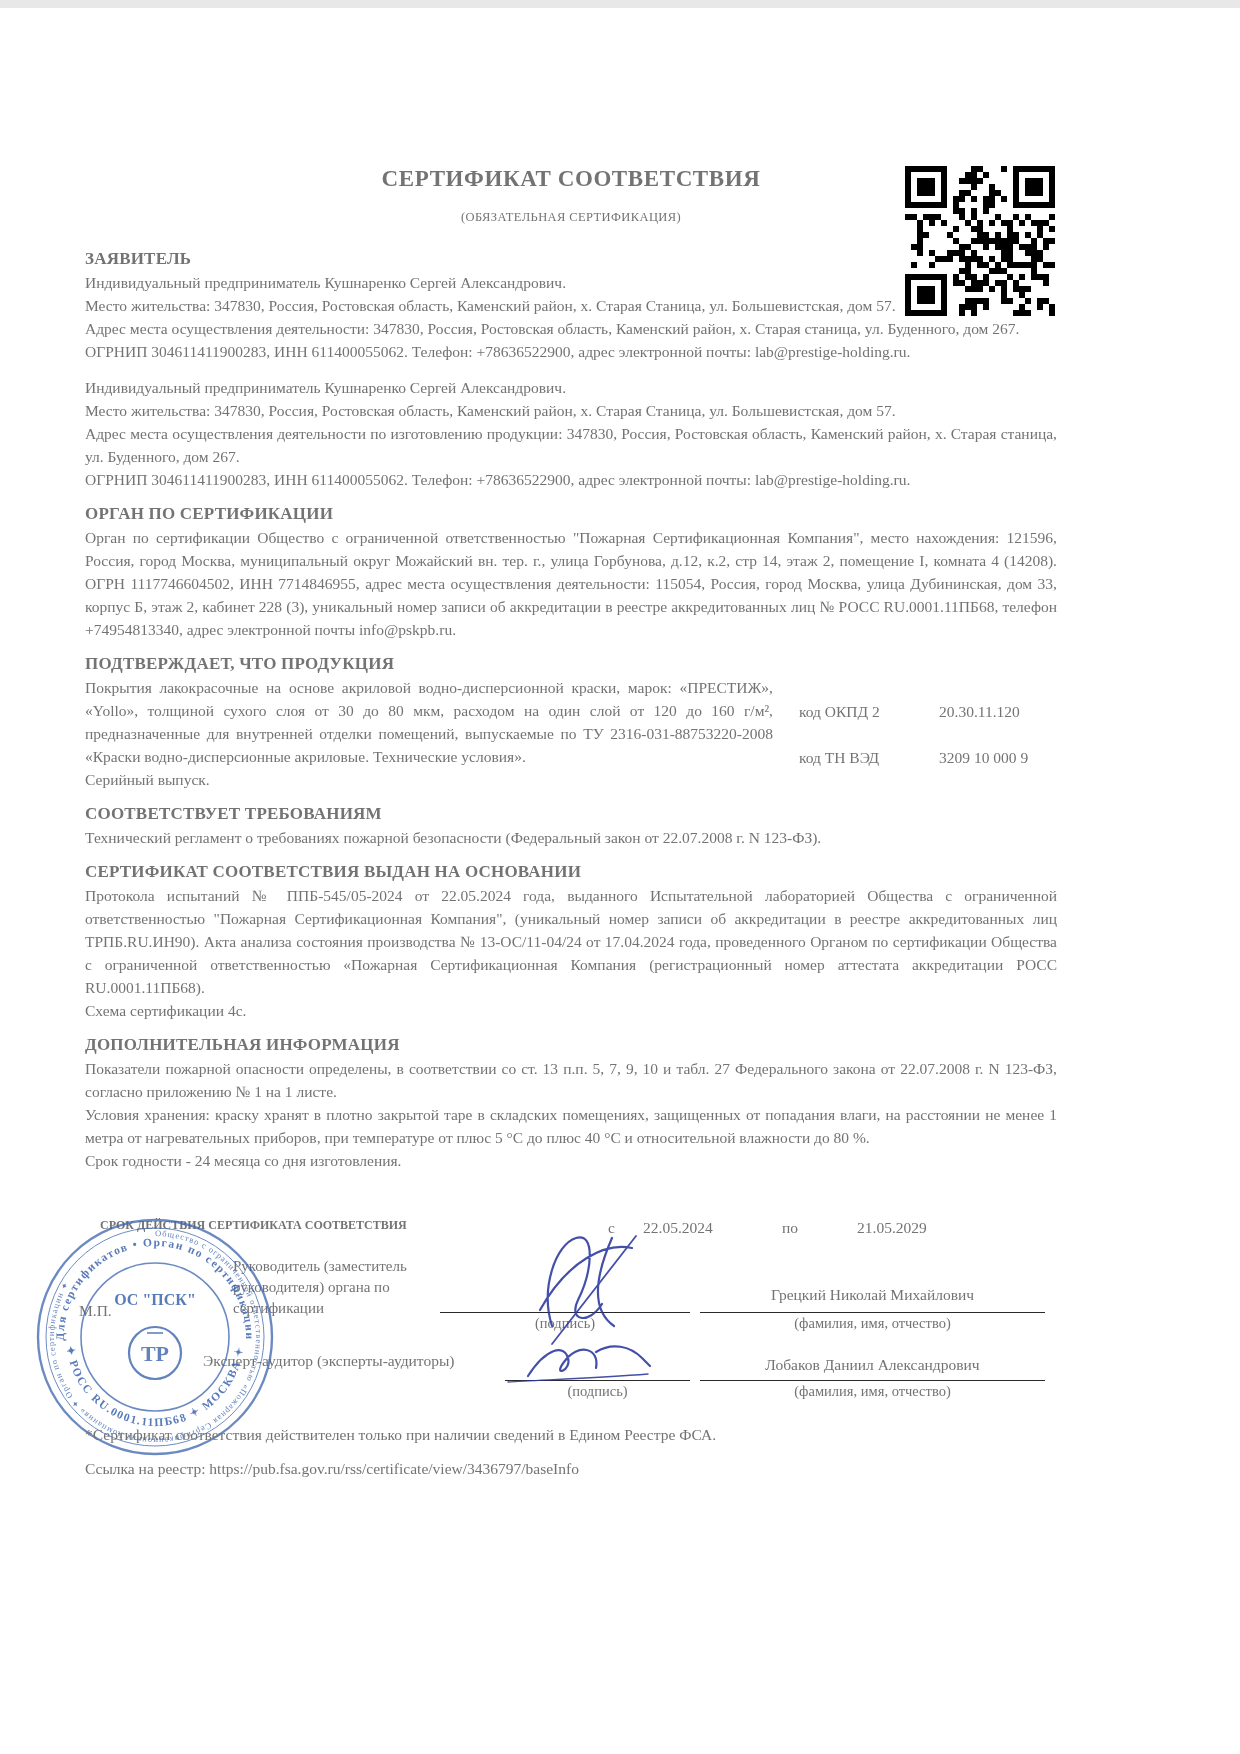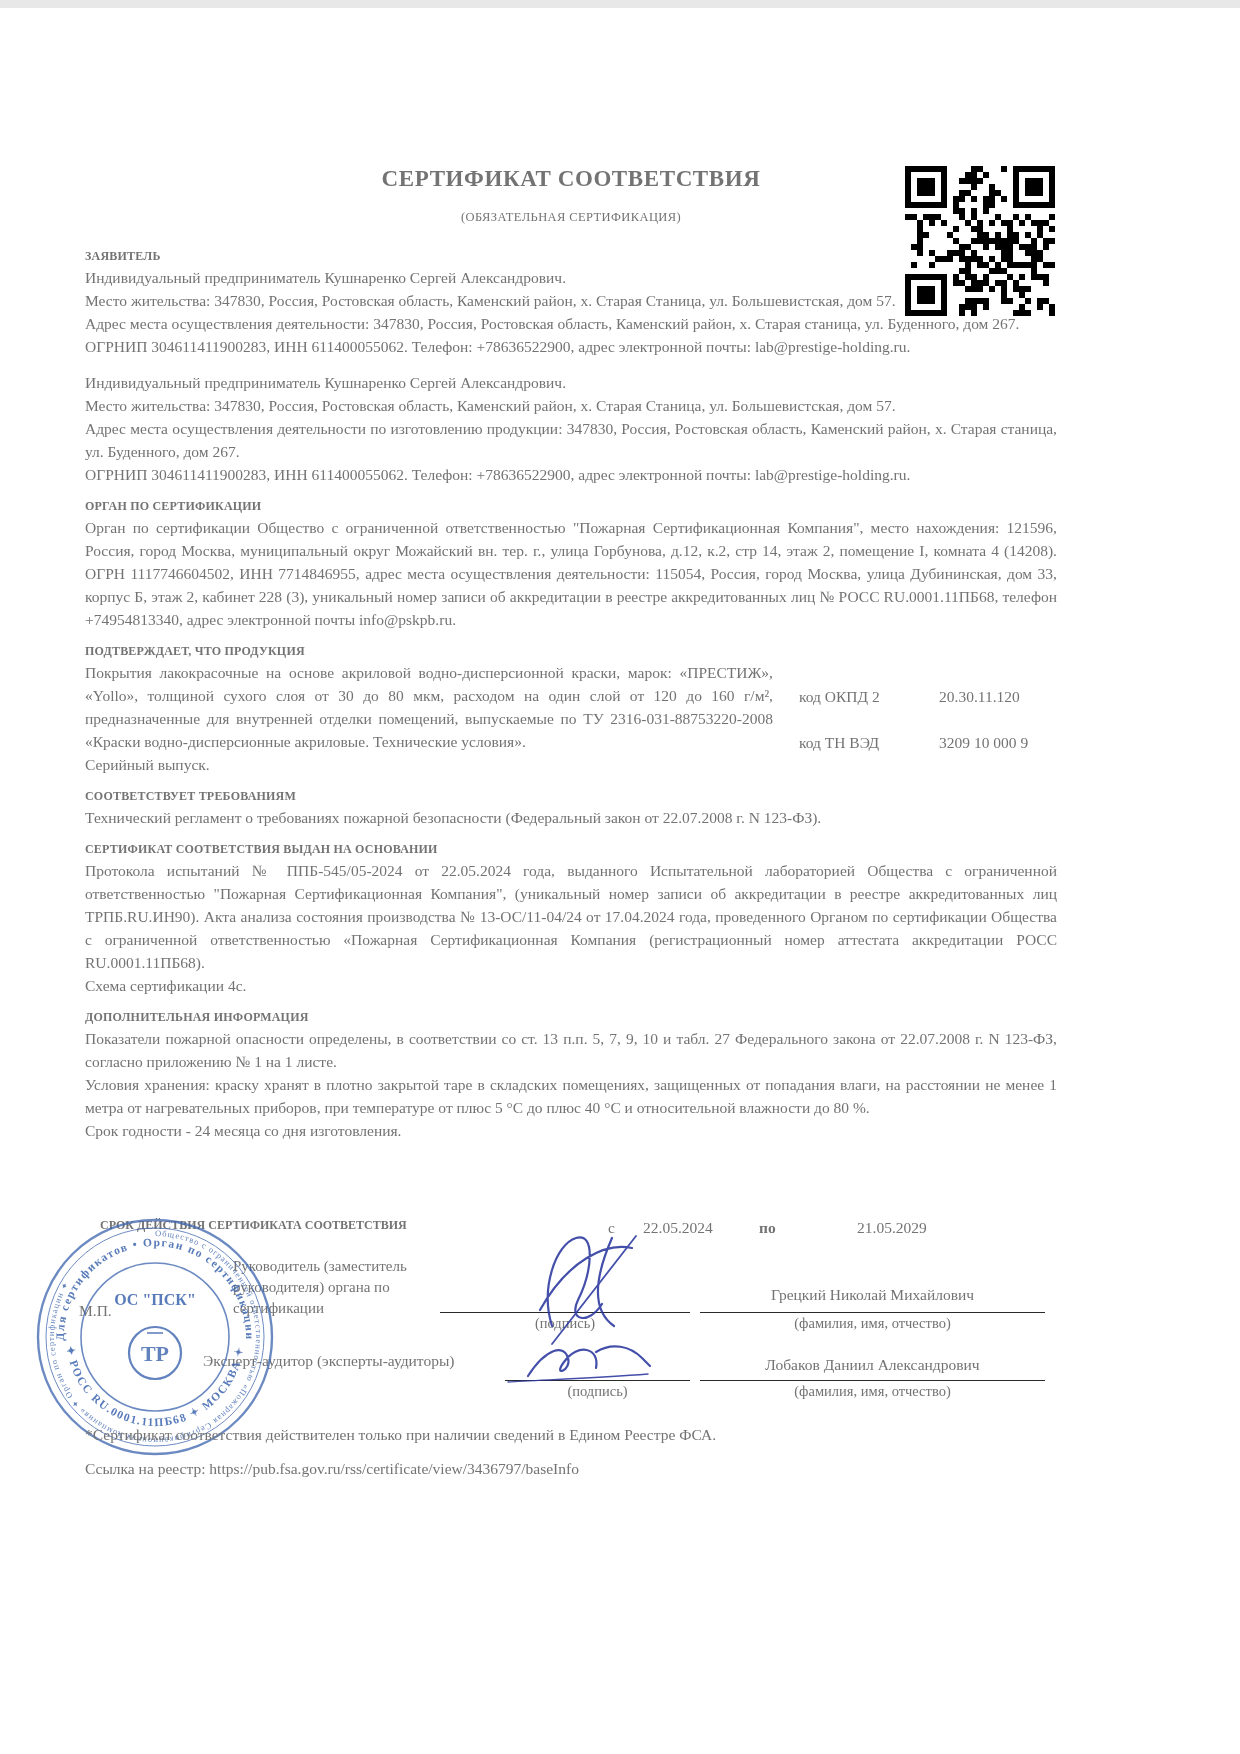--- a/index.html
+++ b/index.html
@@ -6,36 +6,36 @@
   .page{
     position:relative;width:1240px;height:1754px;margin:8px auto;background:#ffffff;
     font-family:"Liberation Serif", serif;color:#737373;overflow:hidden;
   }
   .content{position:absolute;left:85px;top:158px;width:972px;}
   .doc-title{font-size:23px;font-weight:bold;text-align:center;margin:0 0 18px;letter-spacing:.6px;}
   .doc-subtitle{font-size:12.5px;text-align:center;margin:0 0 24px;letter-spacing:.4px;}
   .cert-number{font-size:16.5px;font-weight:bold;text-align:center;margin:0 0 14px;}
   .cert-number span{border-bottom:1.6px solid #141414;padding-bottom:1px;}
   .sec{margin-top:13px;}
-  .sec h2{font-size:12px;font-weight:bold;margin:0 0 2px;letter-spacing:.2px;}
+  .sec h2{font-size:17px;font-weight:bold;margin:0 0 2px;letter-spacing:.2px;}
   .sec p{font-size:15.5px;line-height:23px;margin:0;text-align:justify;}
   .prod-flex{display:flex;align-items:flex-start;}
   .prod-desc{width:688px;flex:0 0 688px;}
   .prod-codes{flex:1;padding-left:26px;font-size:15.5px;line-height:23px;}
   .code-row{display:flex;margin-top:23px;}
   .code-row:first-child{margin-top:24px;}
   .code-row .lbl{flex:1;}
   .code-row .val{width:118px;text-align:left;}
   .qr{position:absolute;left:905px;top:158px;width:150px;height:150px;}
   
   .validity{position:absolute;left:85px;top:1210px;width:972px;height:26px;font-size:15.5px;}
   .validity .vh{position:absolute;left:15px;top:0;font-weight:bold;font-size:12px;}
   .validity .vfl{position:absolute;left:523px;top:1px;}
   .validity .vfd{position:absolute;left:558px;top:1px;}
-  .validity .vtl{position:absolute;left:674px;top:1px;font-weight:bold;}
+  .validity .vtl{position:absolute;left:697px;top:1px;}
   .validity .vtd{position:absolute;left:772px;top:1px;}
   .sigblock{position:absolute;left:0;top:1242px;width:1240px;height:170px;font-size:15.5px;}
   .sigblock .abs{position:absolute;}
   .mp{left:79px;top:52px;}
   .head-label{left:233px;top:6px;width:214px;font-size:15px;line-height:21px;}
   .expert-label{left:203px;top:100px;width:258px;text-align:left;line-height:21px;}
   .sline{border-bottom:1.5px solid #2a2a2a;}
   .line1{left:440px;top:0;width:250px;height:62px;}
   .cap1{left:440px;top:65px;width:250px;text-align:center;font-size:14.5px;}
   .nline1{left:700px;top:0;width:345px;height:62px;}

